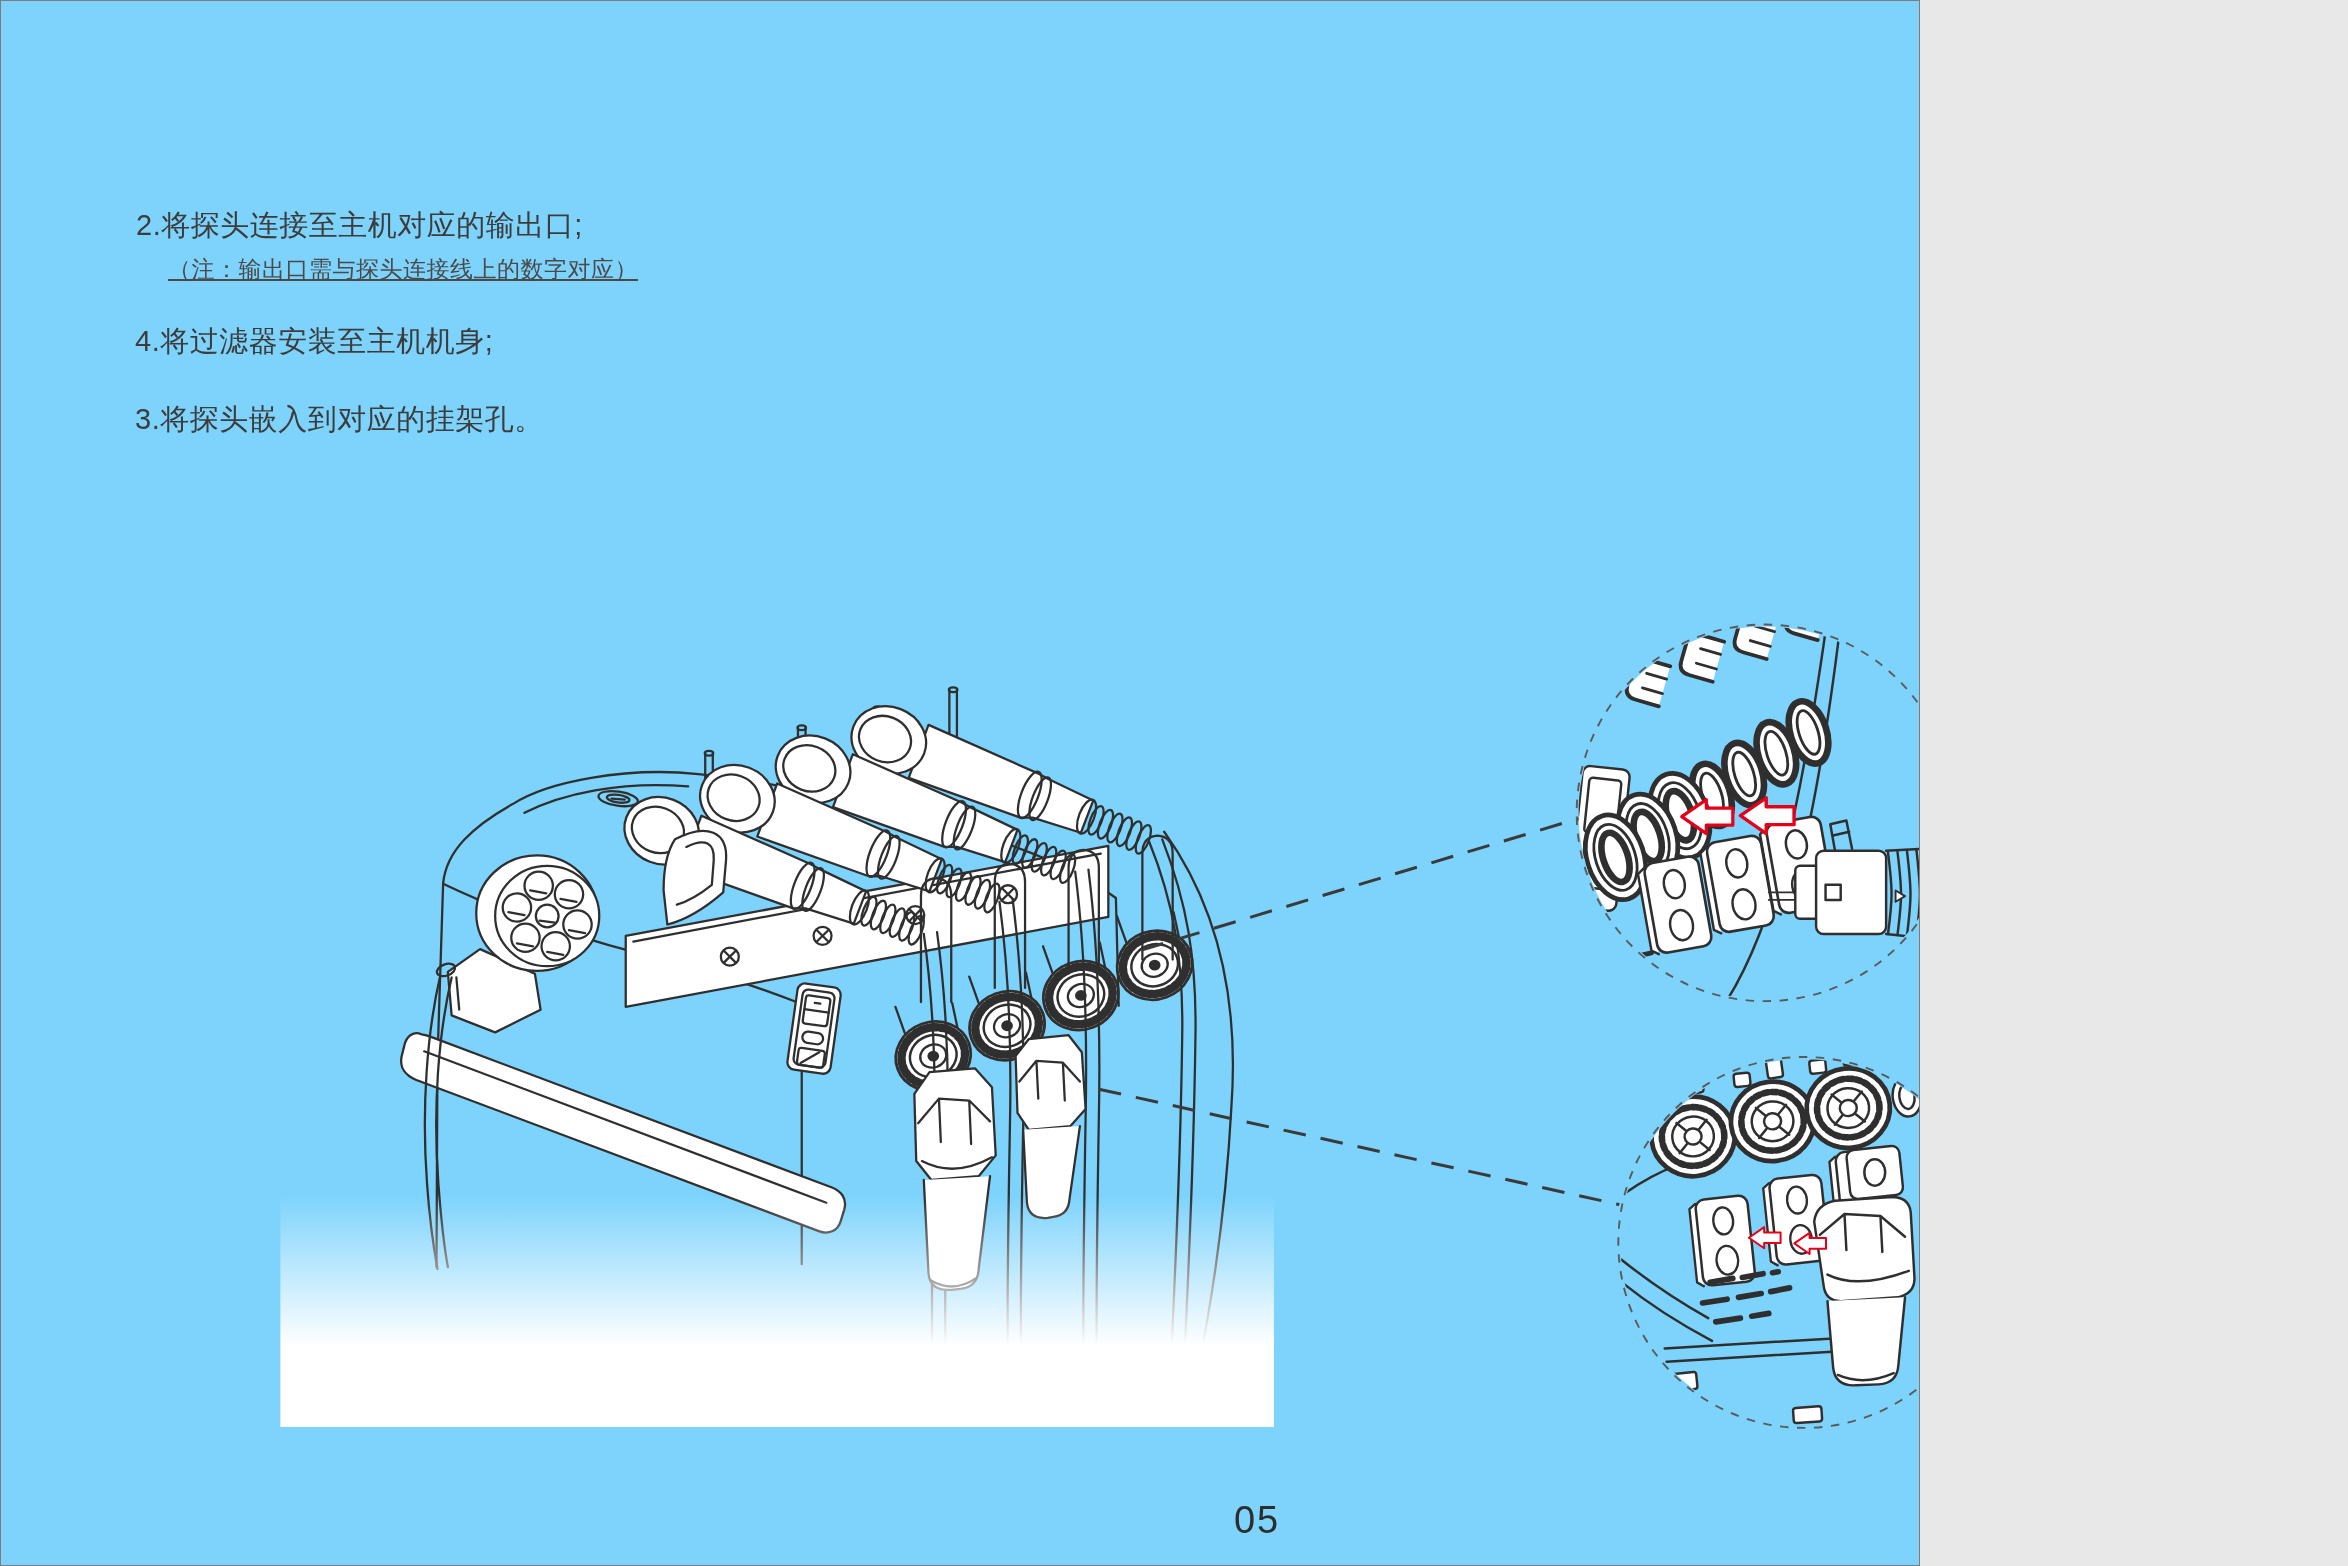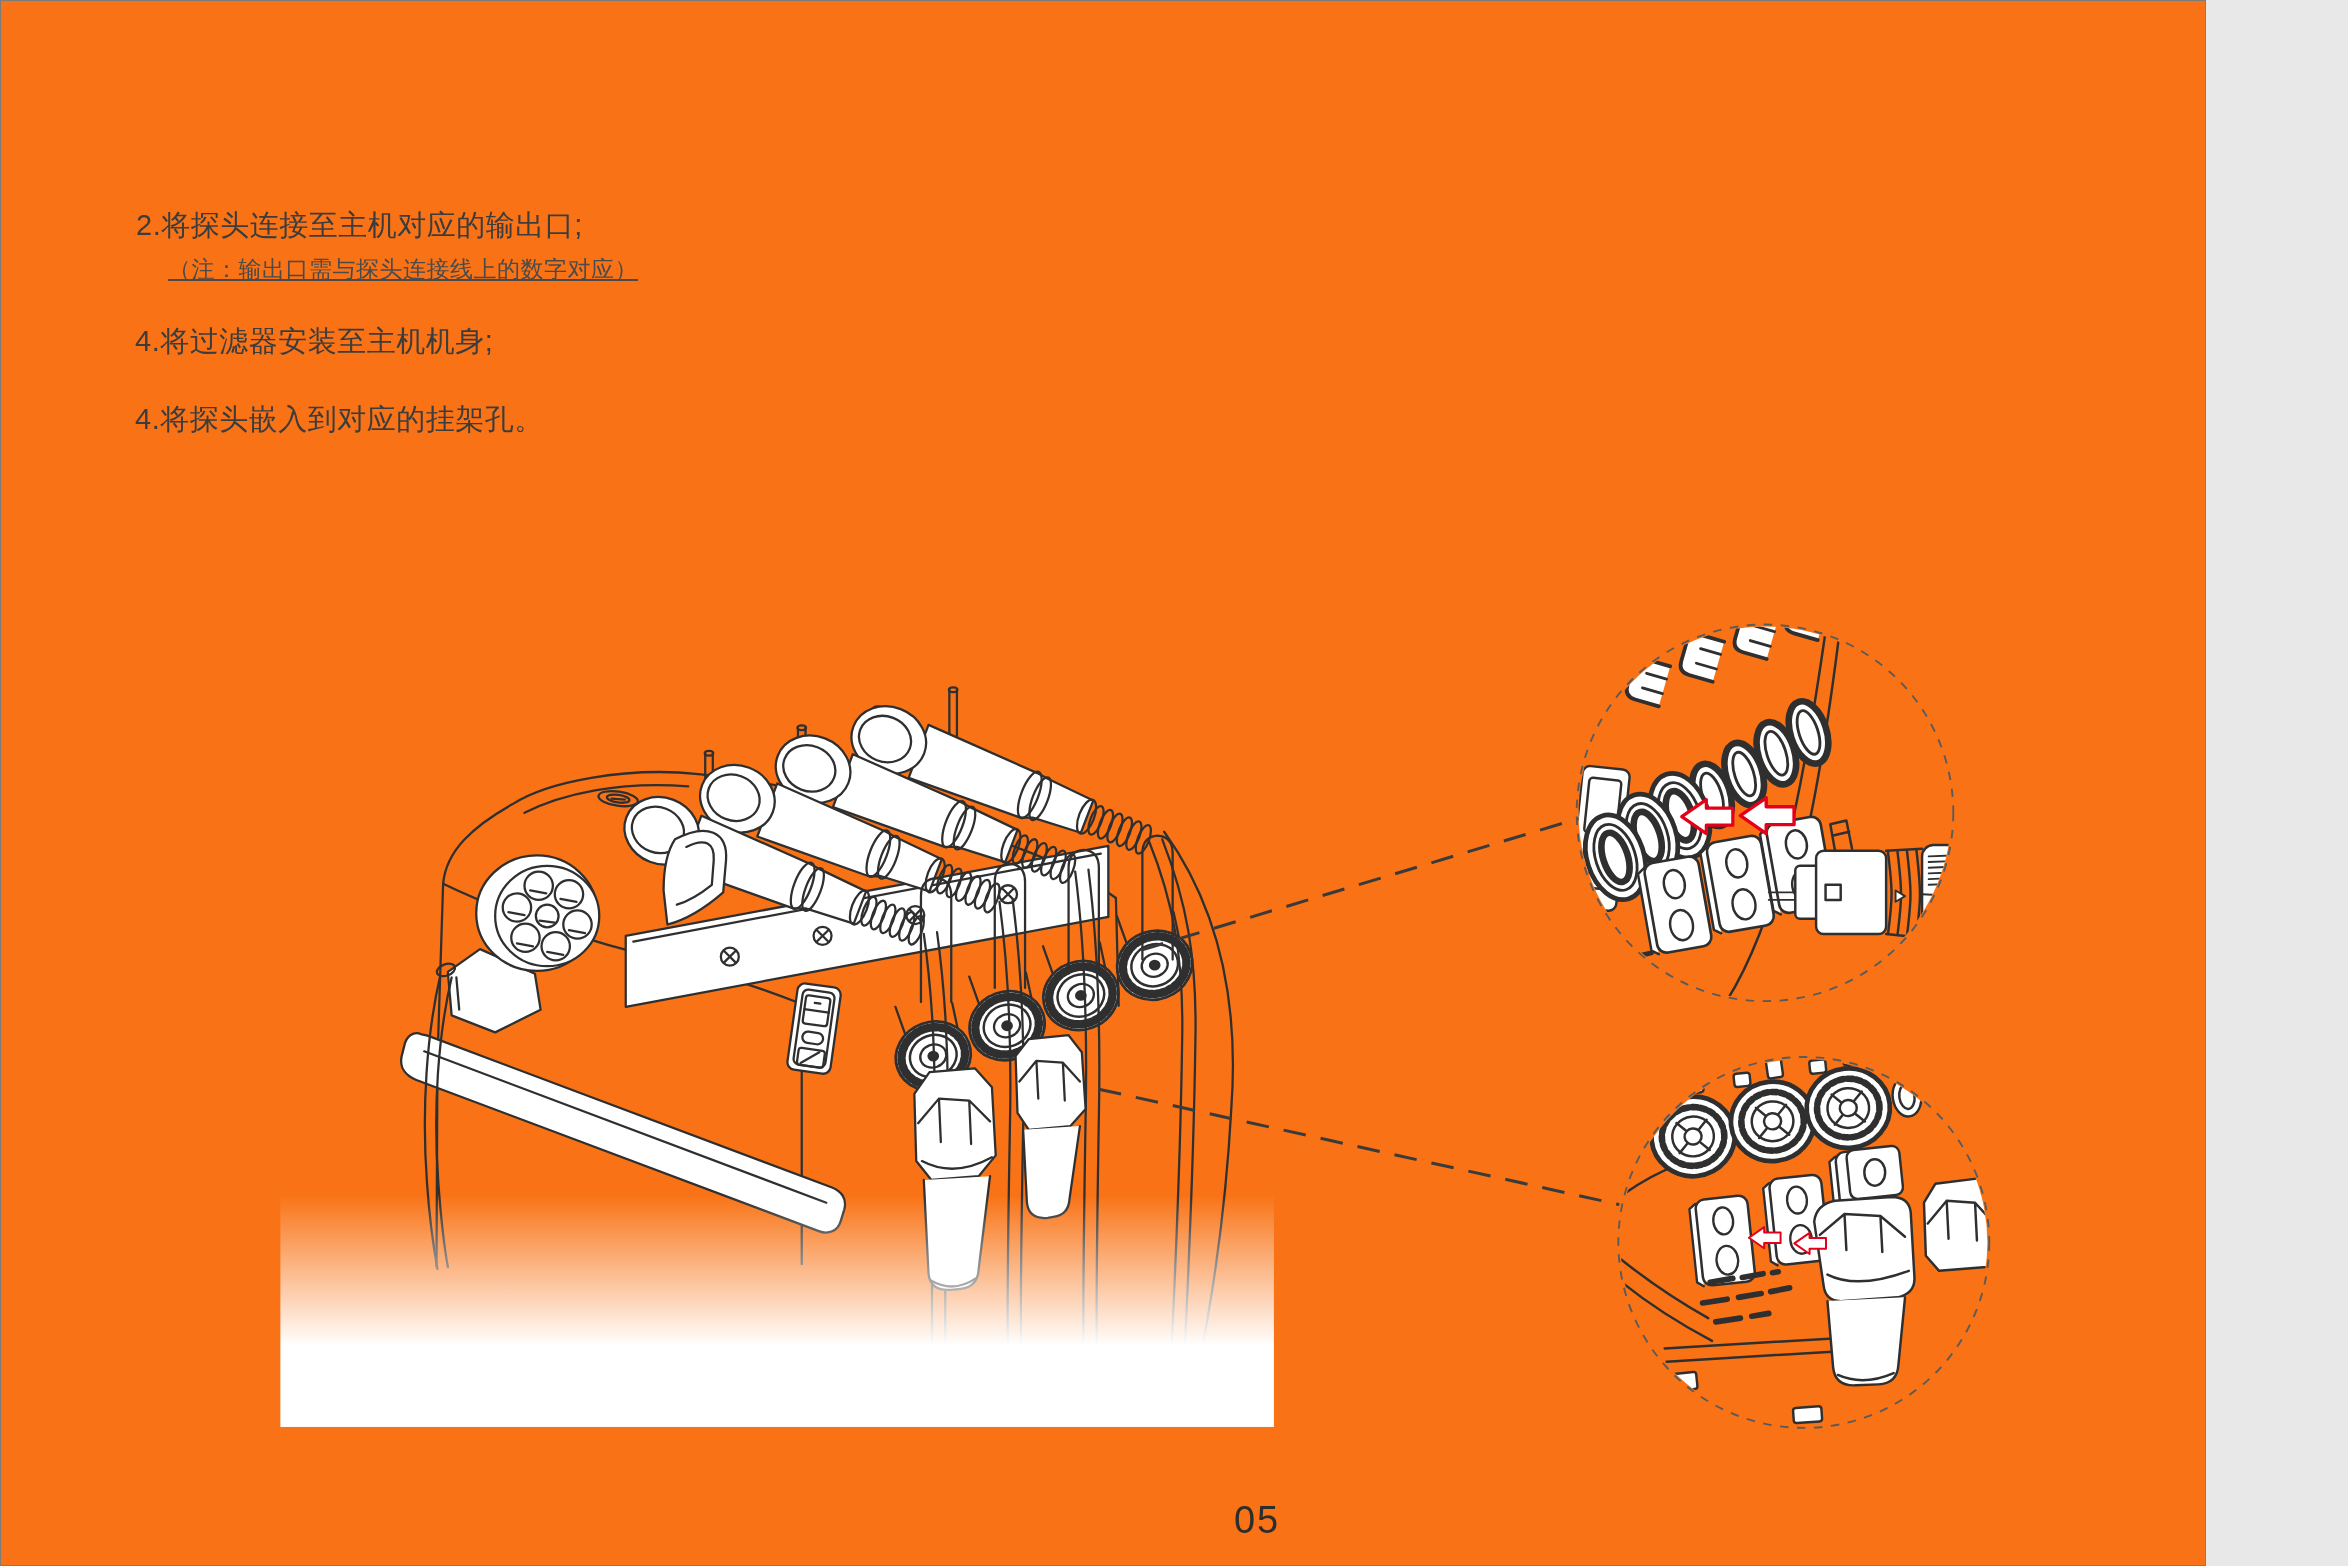--- a/index.html
+++ b/index.html
@@ -1,39 +1,39 @@
 <!DOCTYPE html>
 <html style="font-size:15px"><head>
 <meta charset="utf-8">
 <style>
   html,body{margin:0;padding:0;background:#e8e8e8;}
   .page{
     position:relative;
-    width:2206px;height:1566px;
-    background:#f97316;
+    width:1920px;height:1566px;
+    background:#7dd3fc;
     border:1.9px solid #7c7c7c;
     box-sizing:border-box;
     font-family:"Liberation Sans","DejaVu Sans",sans-serif;
     overflow:hidden;
   }
   .fig{position:absolute;left:0;top:0;z-index:1;}
   .txt{position:absolute;z-index:2;white-space:nowrap;line-height:1;}
   .step{color:#3c3c3c;font-size:29px;letter-spacing:0.5px;}
   .note{color:#4a4a4a;font-size:23px;letter-spacing:0.5px;text-decoration:underline;}
   .pageno{color:#2d2d2d;font-size:38px;letter-spacing:1.9px;text-align:right;width:189px;}
 </style>
 </head>
 <body>
 
 <div class="page">
 
   <div class="txt step" style="left:135px;top:210px;">2.将探头连接至主机对应的输出口;</div>
   <div class="txt note" style="left:167px;top:257px;">（注：输出口需与探头连接线上的数字对应）</div>
   <div class="txt step" style="left:134px;top:326px;">4.将过滤器安装至主机机身;</div>
-  <div class="txt step" style="left:134px;top:404px;">4.将探头嵌入到对应的挂架孔。</div>
+  <div class="txt step" style="left:134px;top:404px;">3.将探头嵌入到对应的挂架孔。</div>
 
   <div class="txt pageno" style="left:1090px;top:1500px;">05</div>
 
   <svg class="fig" width="2349" height="1566" viewBox="0 0 2482 1655">
     <defs>
       <clipPath id="clipTop">
           <circle cx="1864" cy="858" r="197"></circle>
         </clipPath>
       <clipPath id="clipBot">
           <circle cx="1905" cy="1312" r="194"></circle>

